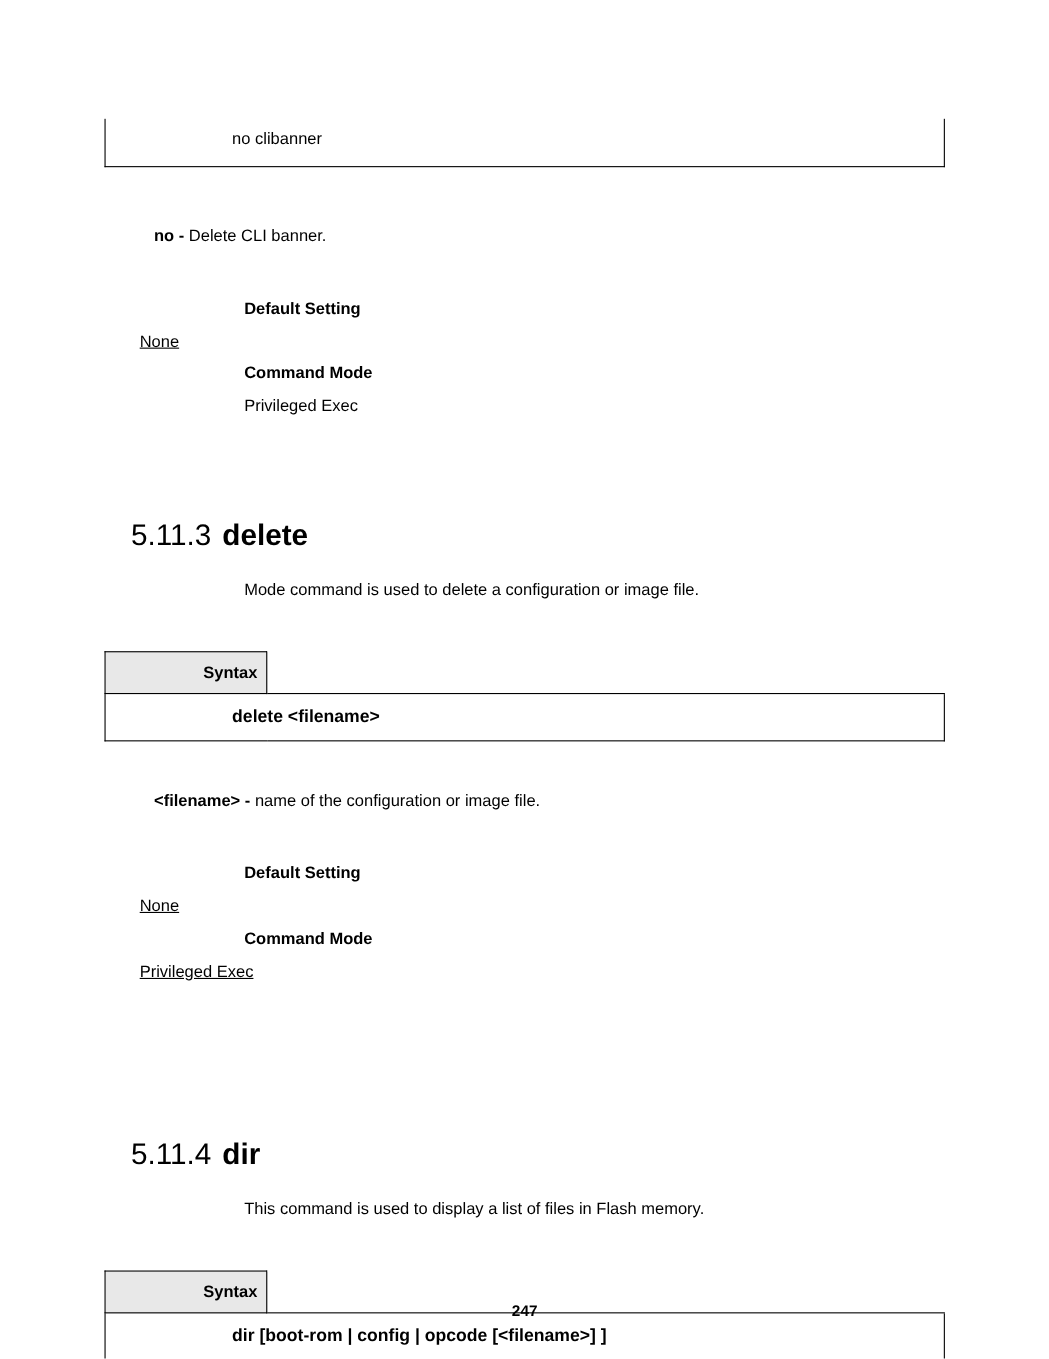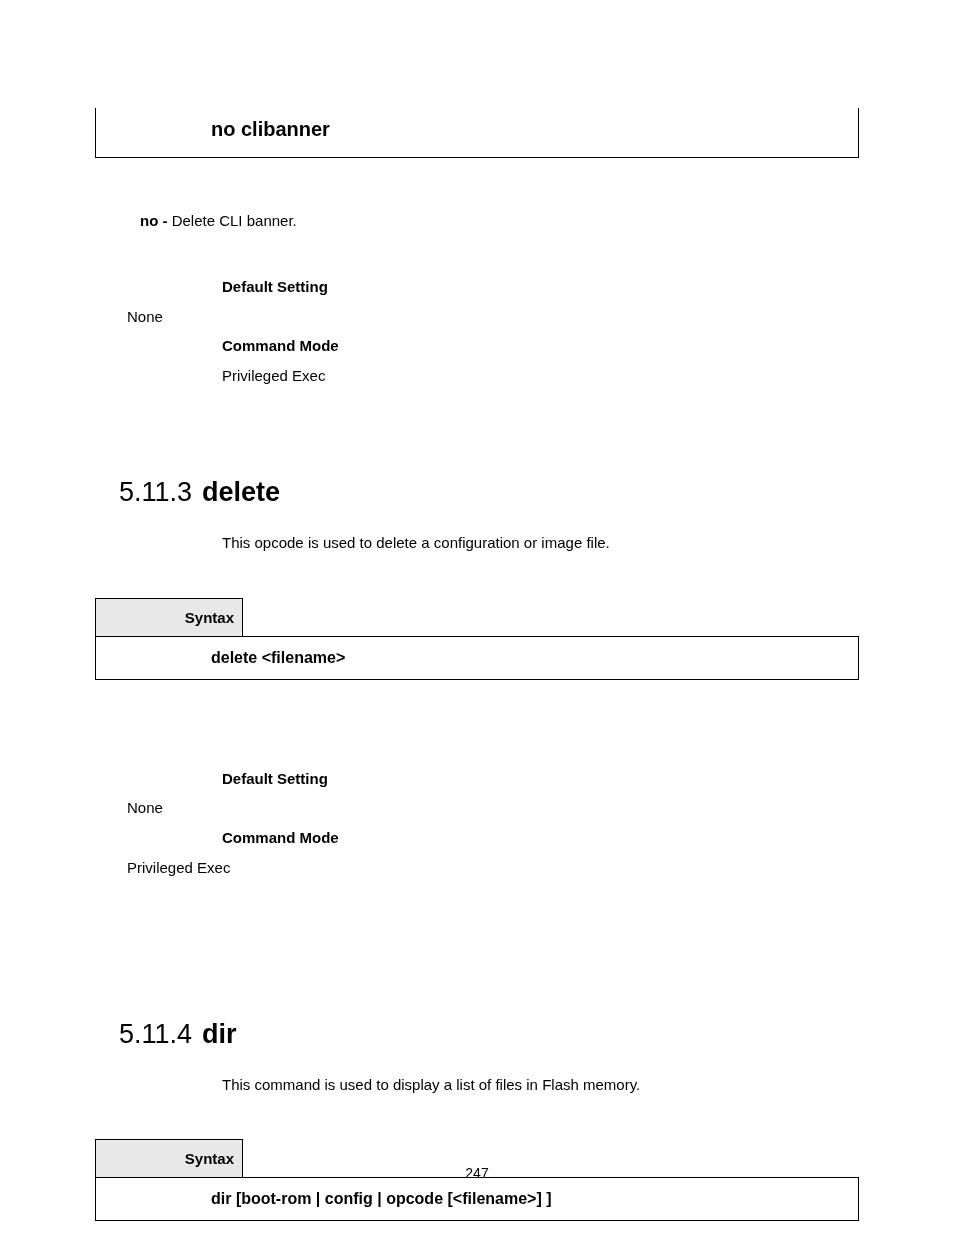--- a/index.html
+++ b/index.html
@@ -10,40 +10,40 @@
   .syntax-table { width: 100%; border-collapse: collapse; }
   .syntax-table td { border: 1.5px solid #000; vertical-align: middle; }
   .hcell { background: #e8e8e8; width: 147px; text-align: right; font-weight: bold; padding: 10px 8px 10px 0; font-size: 15px; }
   .emptycell { border-left: none !important; }
   .hrow .hcell { border-right: 1.5px solid #000; }
   .hrow .emptycell { border: 1.5px solid #fff; border-left: 1.5px solid #000; border-bottom: 1.5px solid #000; }
   .bodycell { font-weight: bold; padding: 12px 8px 12px 115px; font-size: 16px; }
   .single-body-row td { border: 1.5px solid #000; }
 
   .top-box { width: 100%; border: 1.5px solid #000; border-top: none; }
-  .top-box-inner { font-weight: bold; padding: 10px 8px 16px 115px; font-size: 20px; }
+  .top-box-inner { font-weight: normal; padding: 10px 8px 16px 115px; font-size: 15px; }
 
   .para { font-size: 15px; line-height: 1.45; }
   .indent1 { margin-left: 45px; }
   .indent2 { margin-left: 127px; }
-  .indent0 { margin-left: 32px; }
+  .indent0 { margin-left: 32px; text-decoration: underline; }
 
   .gap-s { height: 8px; }
   .gap-m { height: 24px; }
   .gap-l { height: 44px; }
   .gap-xl { height: 90px; }
 
   .section-head { font-size: 27px; font-weight: normal; display: flex; gap: 10px; align-items: flex-start; margin-left: 24px;}
   .section-head .num { font-weight: normal; }
   .section-head .name { font-weight: bold; }
 
   .label-line { display: inline; }
   .bold { font-weight: bold; }
 
-  .page-num { position: absolute; bottom: 54px; left: 0; width: 954px; text-align: center; font-weight: normal; font-size: 14px; }
+  .page-num { position: absolute; bottom: 36px; left: 0; width: 954px; text-align: center; font-weight: bold; font-size: 14px; }
 </style>
 </head>
 <body>
 
 <div class="page">
   <div class="content">
 
     <div class="top-box">
       <div class="top-box-inner">no clibanner</div>
     </div>
@@ -68,38 +68,41 @@
     <div class="para indent2">Privileged Exec</div>
 
     <div class="gap-xl"></div>
 
     <div class="section-head">
       <span class="num">5.11.3</span>
       <span class="name">delete</span>
     </div>
 
     <div class="gap-m"></div>
-    <div class="para indent2">This opcode is used to delete a configuration or image file.</div>
+    <div class="para indent2">Mode command is used to delete a configuration or image file.</div>
 
     <div class="gap-l"></div>
 
     <table class="syntax-table">
       <tbody>
           <tr class="hrow">
         <td class="hcell">Syntax</td>
         <td class="emptycell"></td>
       </tr>
       <tr class="single-body-row">
         <td class="bodycell" colspan="2">delete &lt;filename&gt;</td>
       </tr>
     </tbody>
       </table>
 
     <div class="gap-l"></div>
 
+    <div class="para indent1">
+      <span class="bold label-line">&lt;filename&gt; - </span><span>name of the configuration or image file.</span>
+    </div>
 
     <div class="gap-l"></div>
 
     <div class="para indent2 bold">Default Setting</div>
     <div class="gap-s"></div>
     <div class="para indent0">None</div>
 
     <div class="gap-s"></div>
 
     <div class="para indent2 bold">Command Mode</div>

